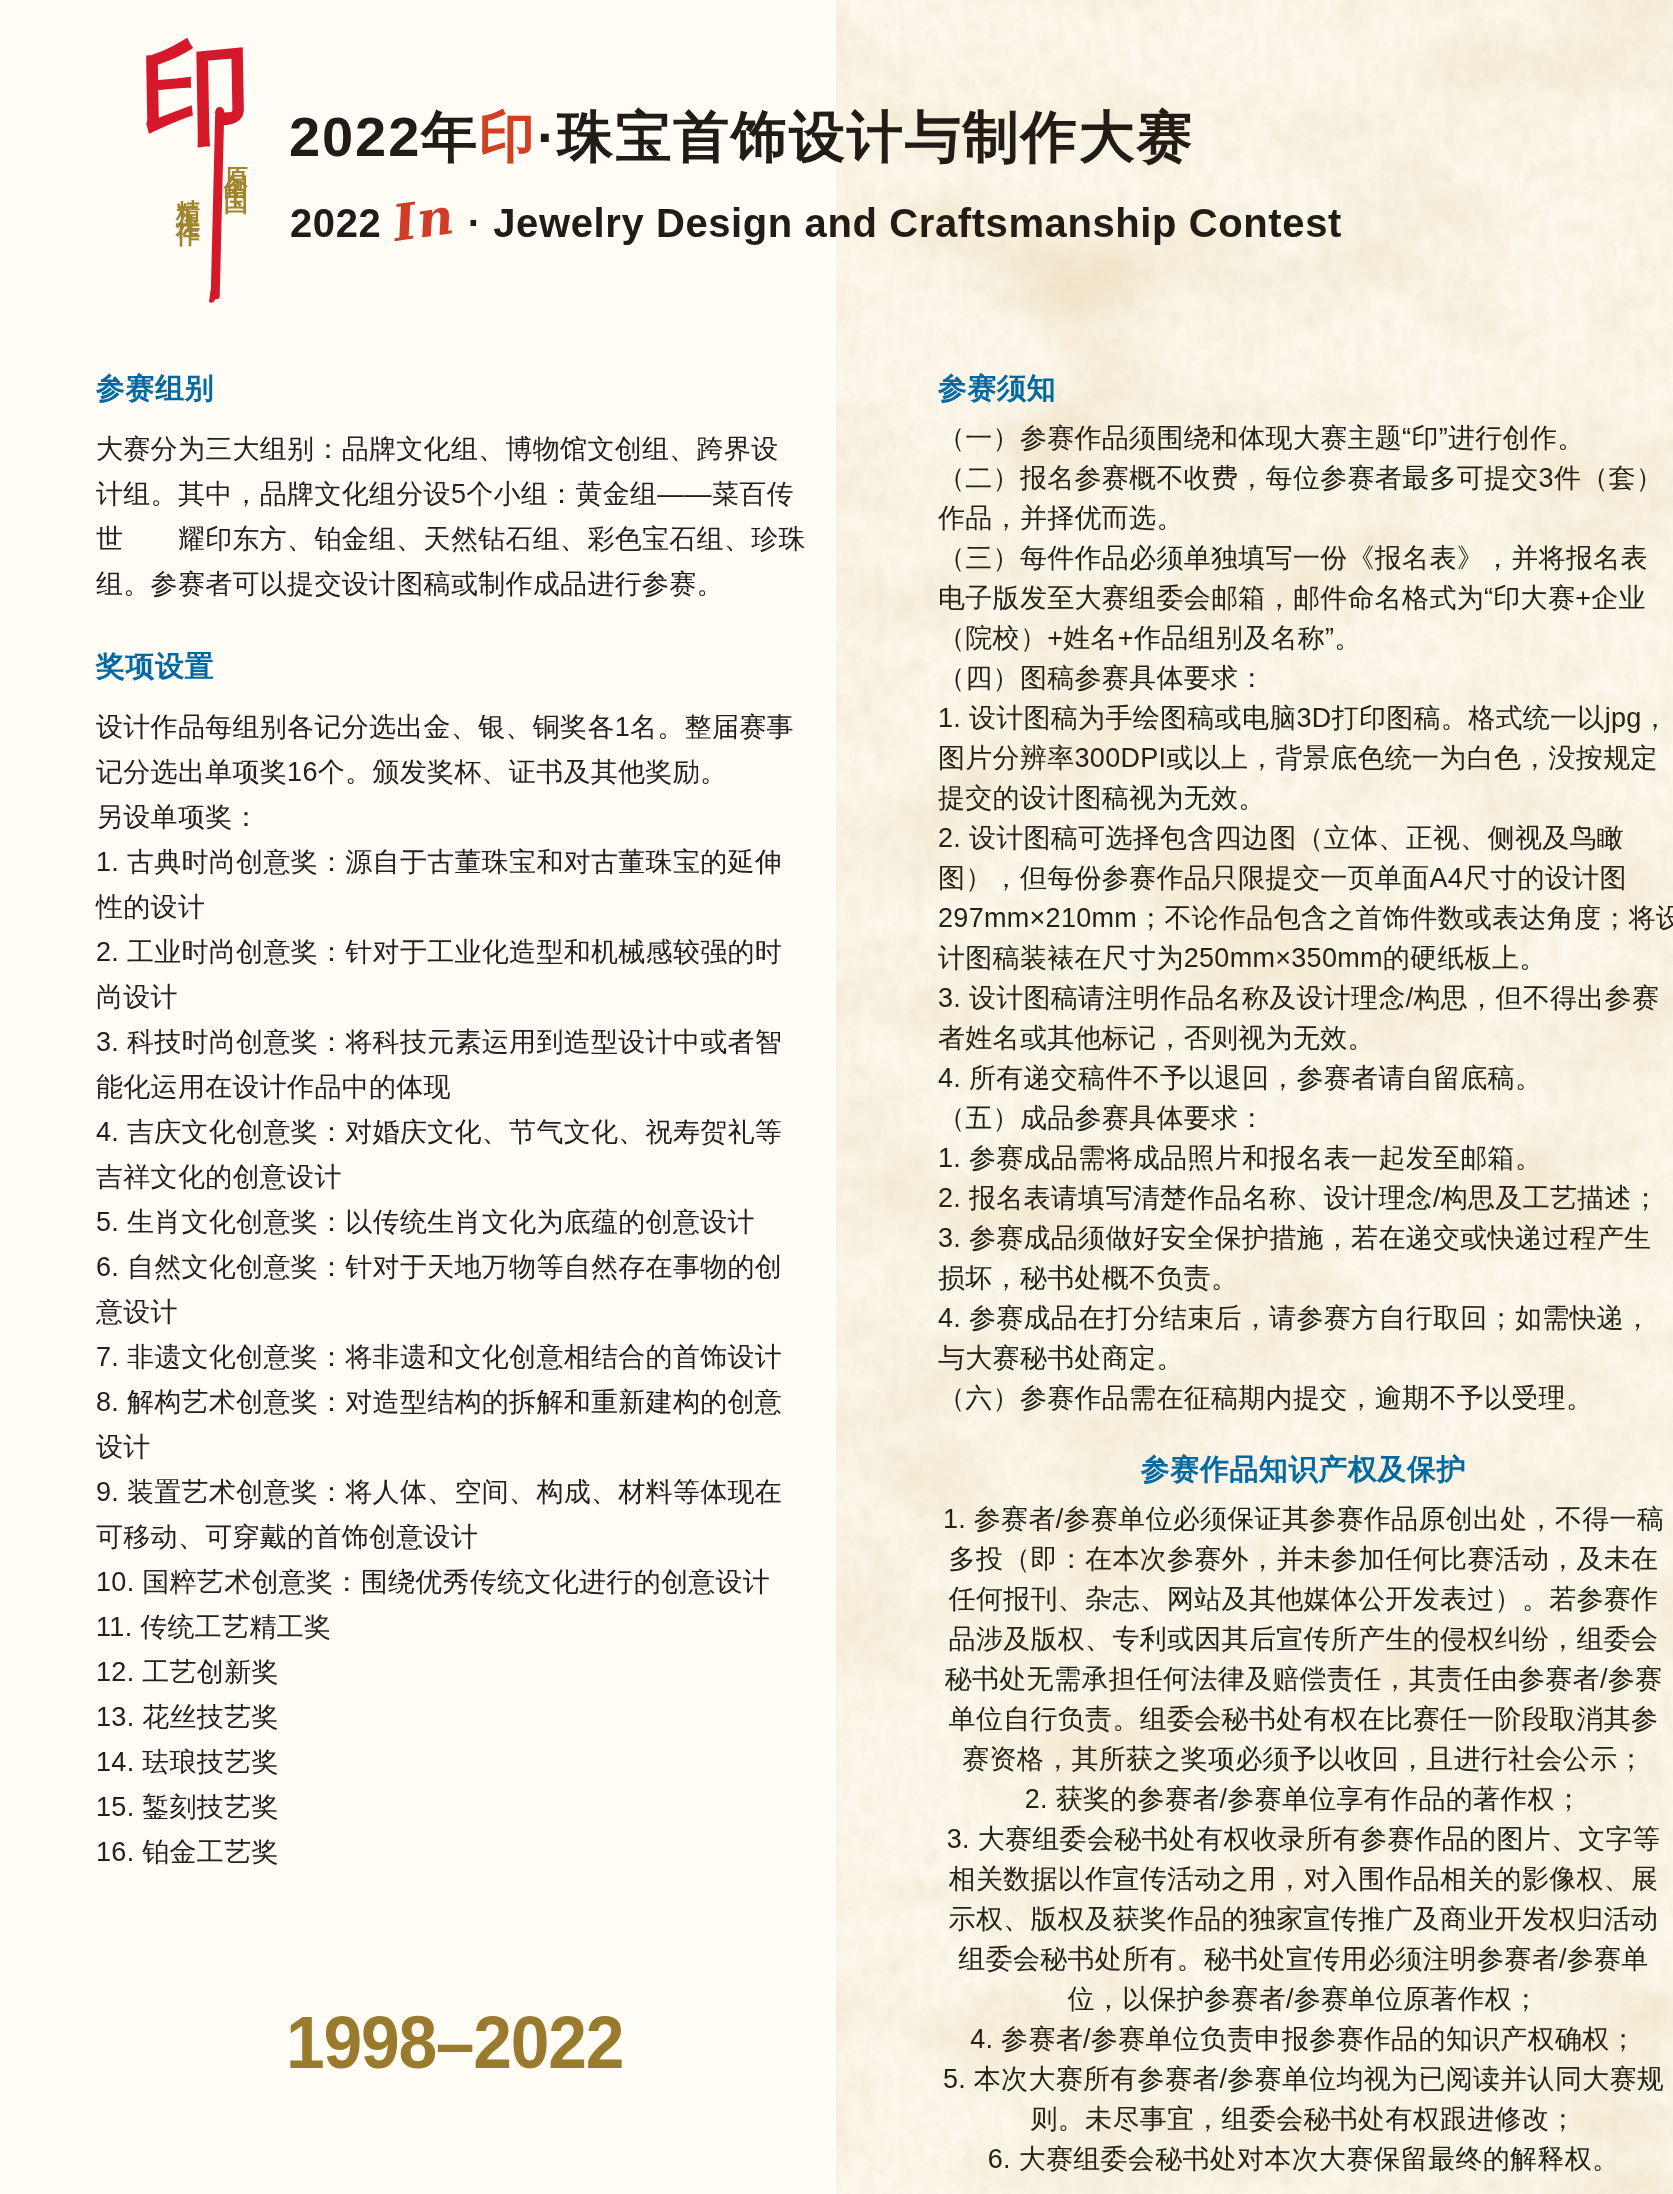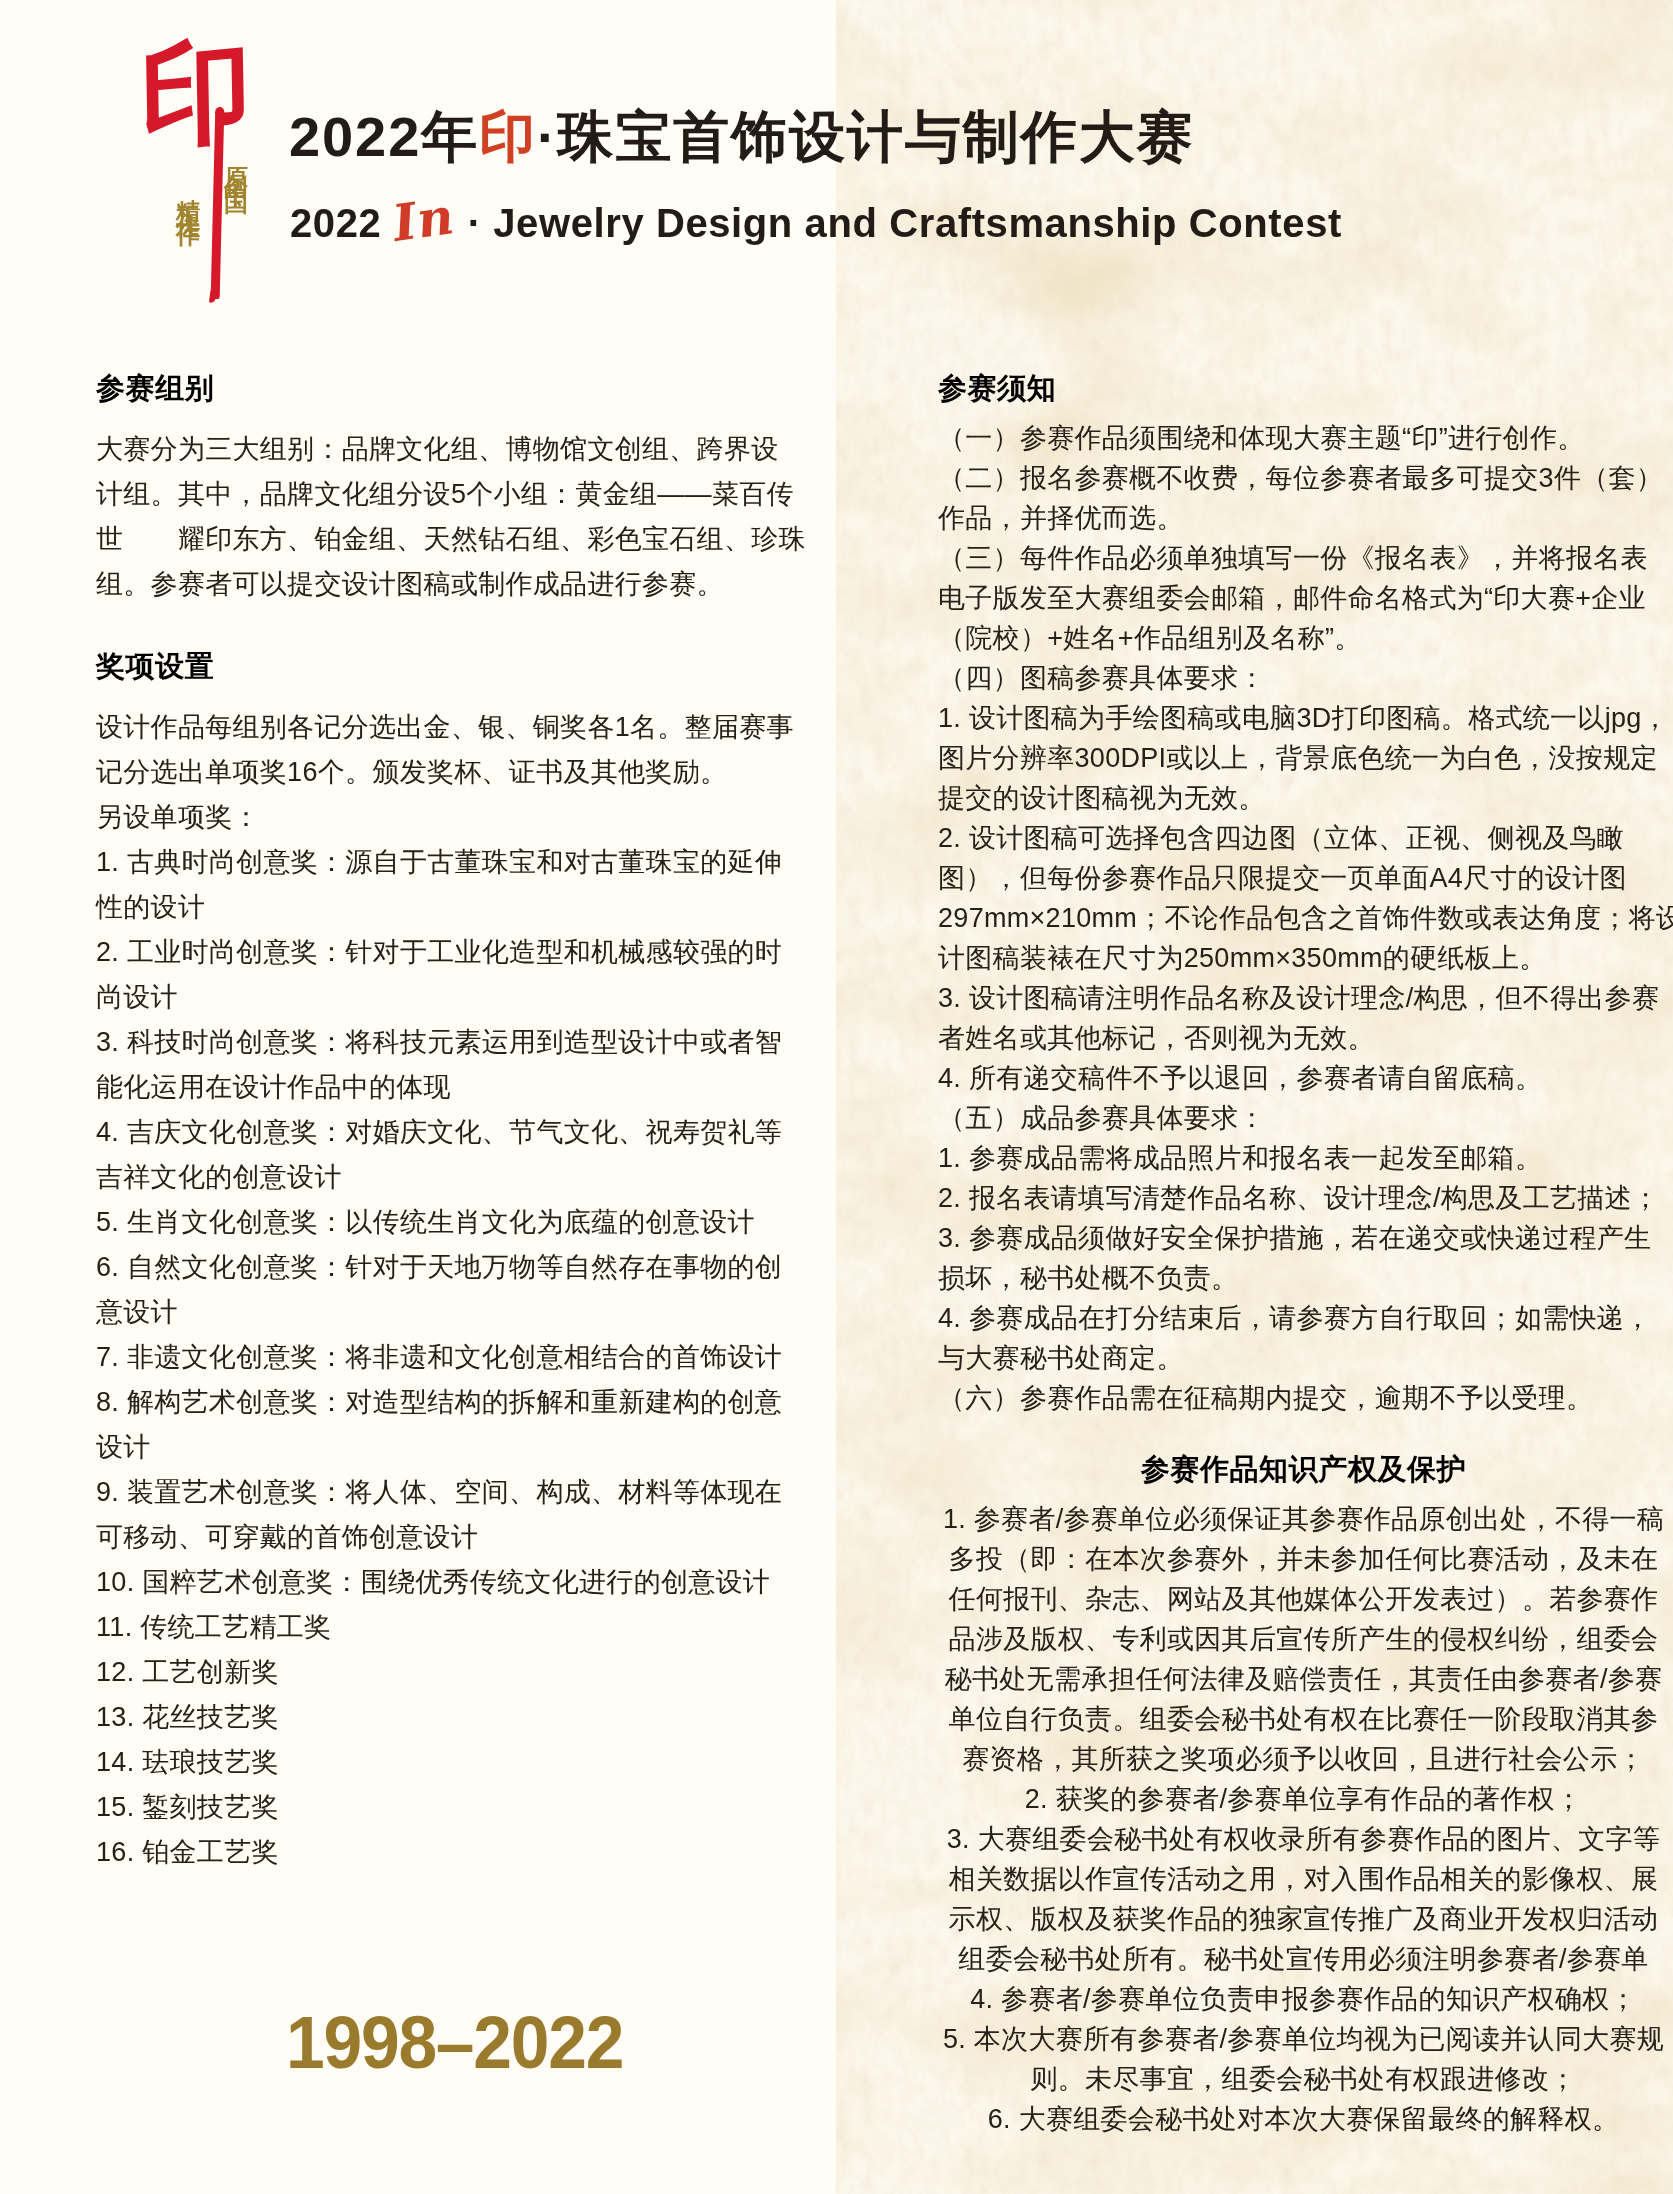--- a/index.html
+++ b/index.html
@@ -29,21 +29,21 @@
             color:#231b15;white-space:nowrap;letter-spacing:0.6px;}
   .subtitle .script{display:inline-block;font-family:"DejaVu Serif",serif;font-style:italic;
             font-weight:700;color:#d13c28;font-size:50px;line-height:1;
             transform:rotate(-8deg);margin:0 10.2px 0 11.5px;}
   .subtitle .dot{margin:0 11.5px 0 3.8px;}
 
   
   .col{position:absolute;top:369px;}
   .col-left{left:96px;width:750px;}
   .col-right{left:927px;width:731px;margin-left:11px;}
-  .col h2{font-size:29px;font-weight:700;margin:0;color:#000000;letter-spacing:0.6px;}
+  .col h2{font-size:29px;font-weight:700;margin:0;color:#0369a1;letter-spacing:0.6px;}
   .col-left h2{margin-bottom:18px;}
   .col-right h2{margin-bottom:9px;}
   .sec-gap-l{margin-top:40px;}
   .sec-gap-r{margin-top:32px;text-align:center;}
   .line-l{font-size:27px;line-height:45px;white-space:pre;letter-spacing:0.3px;}
   .line-r{font-size:27px;line-height:40px;white-space:pre;letter-spacing:0.3px;}
 
   
   .years{position:absolute;left:286px;top:2000px;font-size:74px;font-weight:900;
          color:#9a7b2d;letter-spacing:-1.3px;transform:scaleX(0.94);transform-origin:left top;
@@ -165,20 +165,21 @@
           <div class="line-r">任何报刊、杂志、网站及其他媒体公开发表过）。若参赛作</div>
           <div class="line-r">品涉及版权、专利或因其后宣传所产生的侵权纠纷，组委会</div>
           <div class="line-r">秘书处无需承担任何法律及赔偿责任，其责任由参赛者/参赛</div>
           <div class="line-r">单位自行负责。组委会秘书处有权在比赛任一阶段取消其参</div>
           <div class="line-r">赛资格，其所获之奖项必须予以收回，且进行社会公示；</div>
           <div class="line-r">2. 获奖的参赛者/参赛单位享有作品的著作权；</div>
           <div class="line-r">3. 大赛组委会秘书处有权收录所有参赛作品的图片、文字等</div>
           <div class="line-r">相关数据以作宣传活动之用，对入围作品相关的影像权、展</div>
           <div class="line-r">示权、版权及获奖作品的独家宣传推广及商业开发权归活动</div>
           <div class="line-r">组委会秘书处所有。秘书处宣传用必须注明参赛者/参赛单</div>
+          <div class="line-r">位，以保护参赛者/参赛单位原著作权；</div>
           <div class="line-r">4. 参赛者/参赛单位负责申报参赛作品的知识产权确权；</div>
           <div class="line-r">5. 本次大赛所有参赛者/参赛单位均视为已阅读并认同大赛规</div>
           <div class="line-r">则。未尽事宜，组委会秘书处有权跟进修改；</div>
           <div class="line-r">6. 大赛组委会秘书处对本次大赛保留最终的解释权。</div>
         </div>
     </section>
   </div>
 
   <div class="years">1998–2022</div>
 

